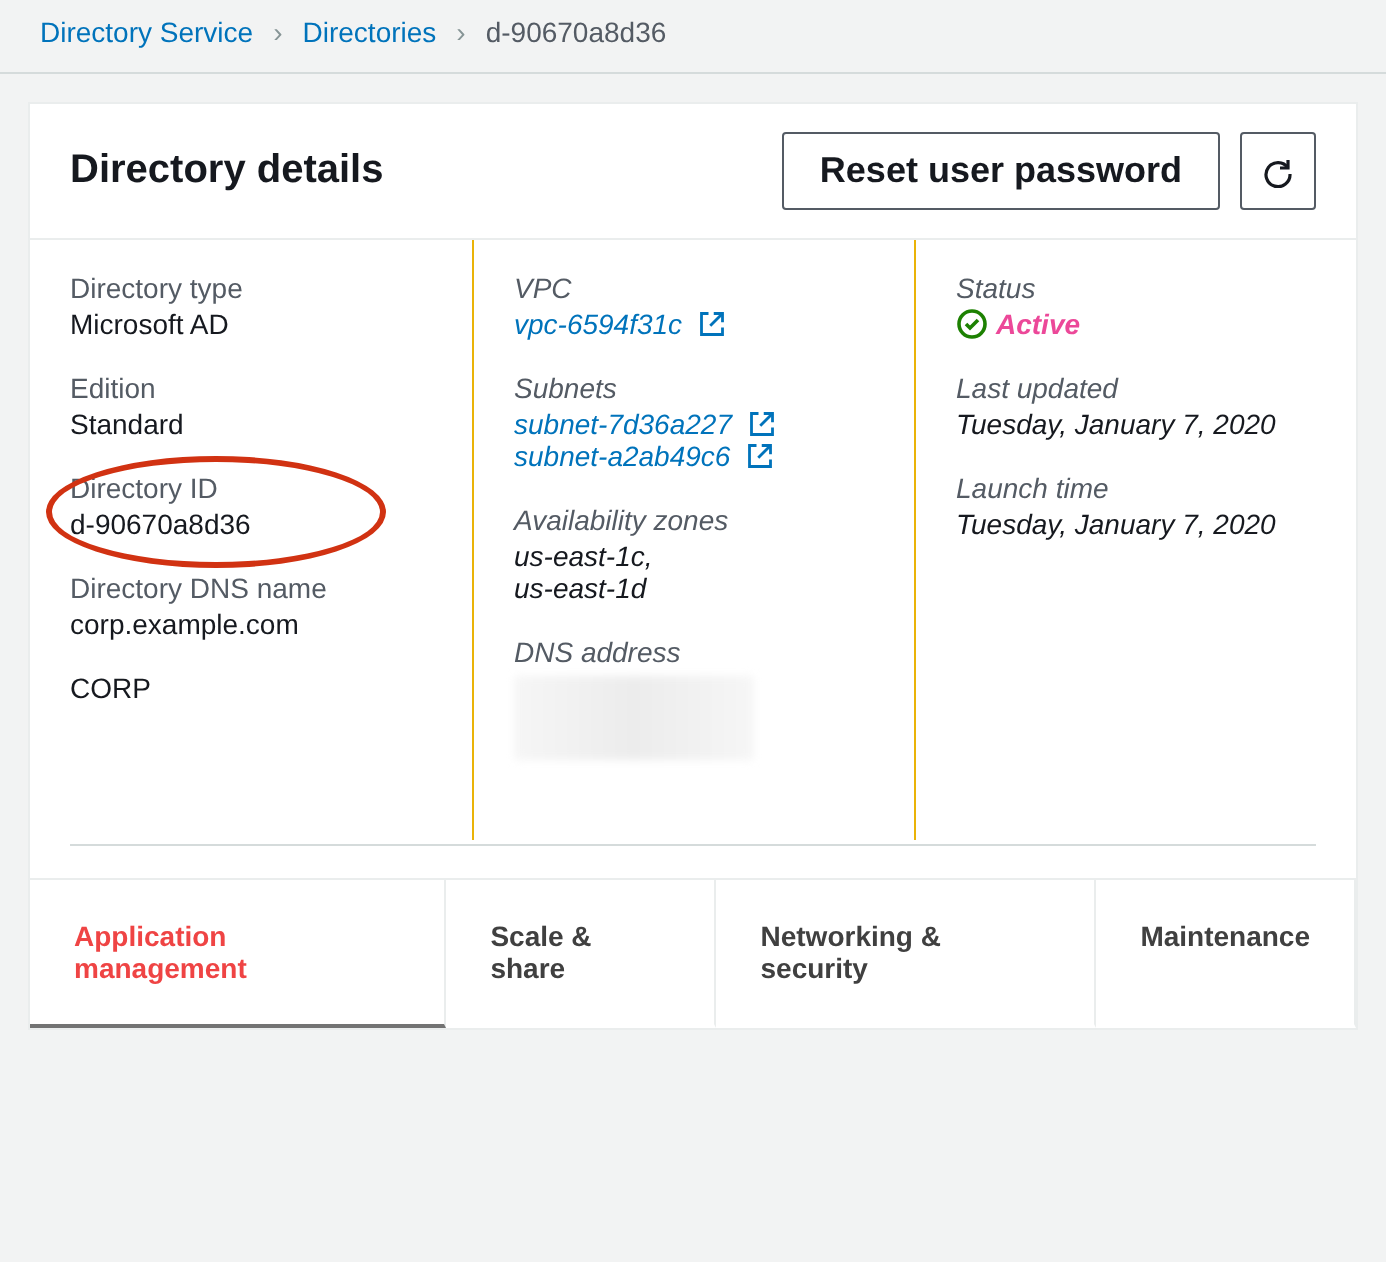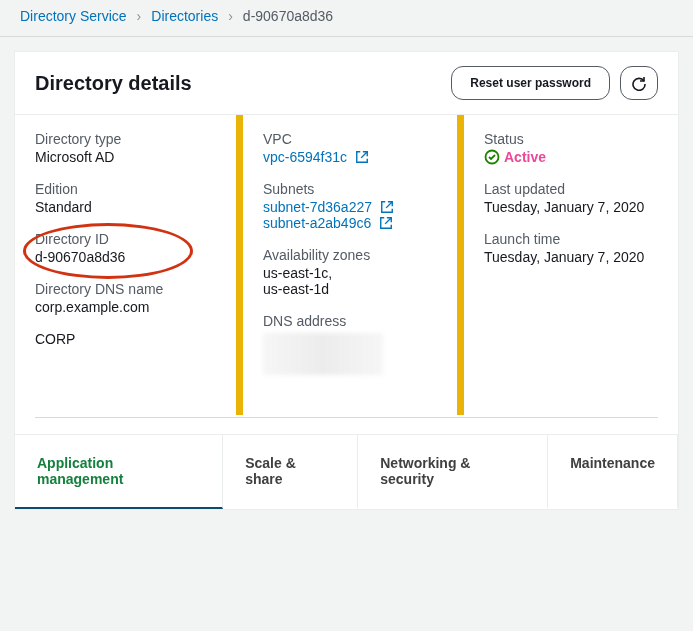--- a/index.html
+++ b/index.html
@@ -35,39 +35,39 @@
     padding: 14px 20px;
   }
   .card-header h1 {
     font-size: 20px;
     font-weight: 700;
   }
   .actions { display: flex; gap: 10px; }
   .btn {
     background: #fff;
     border: 1px solid #545b64;
-    border-radius: 12px;
+    border-radius: 2px;
     padding: 8px 18px;
     font-weight: 700;
-    font-size: 12px;
+    font-size: 18px;
     cursor: pointer;
     color: #16191f;
   }
   .btn.icon { padding: 8px 10px; display:flex; align-items:center; justify-content:center; }
   .btn.icon svg { width: 16px; height: 16px; }
   .cols {
     display: grid;
     grid-template-columns: 1fr 1fr 1fr;
     gap: 0;
     border-top: 1px solid #eaeded;
   }
   .col {
     padding: 16px 20px 24px;
   }
-  .col + .col { border-left: 7px solid #eab308; }
+  .col + .col { border-left: 1px solid #eab308; font-style: italic; }
   .field { margin-bottom: 16px; position: relative; }
   .field-label {
     color: #545b64;
     font-size: 14px;
     margin-bottom: 2px;
   }
   .field-value { color: #16191f; font-size: 14px; }
   .link { color: #0073bb; text-decoration: none; }
   .ext-icon { margin-left: 4px; vertical-align: -2px; }
   .status-active { color: #ec4899; font-weight: 600; display:flex; align-items:center; gap:4px; }
@@ -82,21 +82,21 @@
   }
   .tab {
     padding: 20px 22px;
     font-weight: 700;
     color: #404040;
     cursor: pointer;
     border-bottom: 2px solid transparent;
     border-right: 1px solid #eaeded;
     font-size: 14px;
   }
-  .tab.active { color: #15803d; border-bottom: 2px solid #0c4a6e; }
+  .tab.active { color: #ef4444; border-bottom: 2px solid #737373; }
   .tabs-hr { border: none; border-top: 1px solid #d5dbdb; margin: 2px 20px 0; }
   .dns-blur {
     width: 120px; height: 42px;
     background: linear-gradient(90deg,#f6f6f6,#ececec,#f6f6f6);
     border-radius: 2px;
     filter: blur(2px);
     margin-top:4px;
   }
   .anno-ellipse {
     position:absolute;

